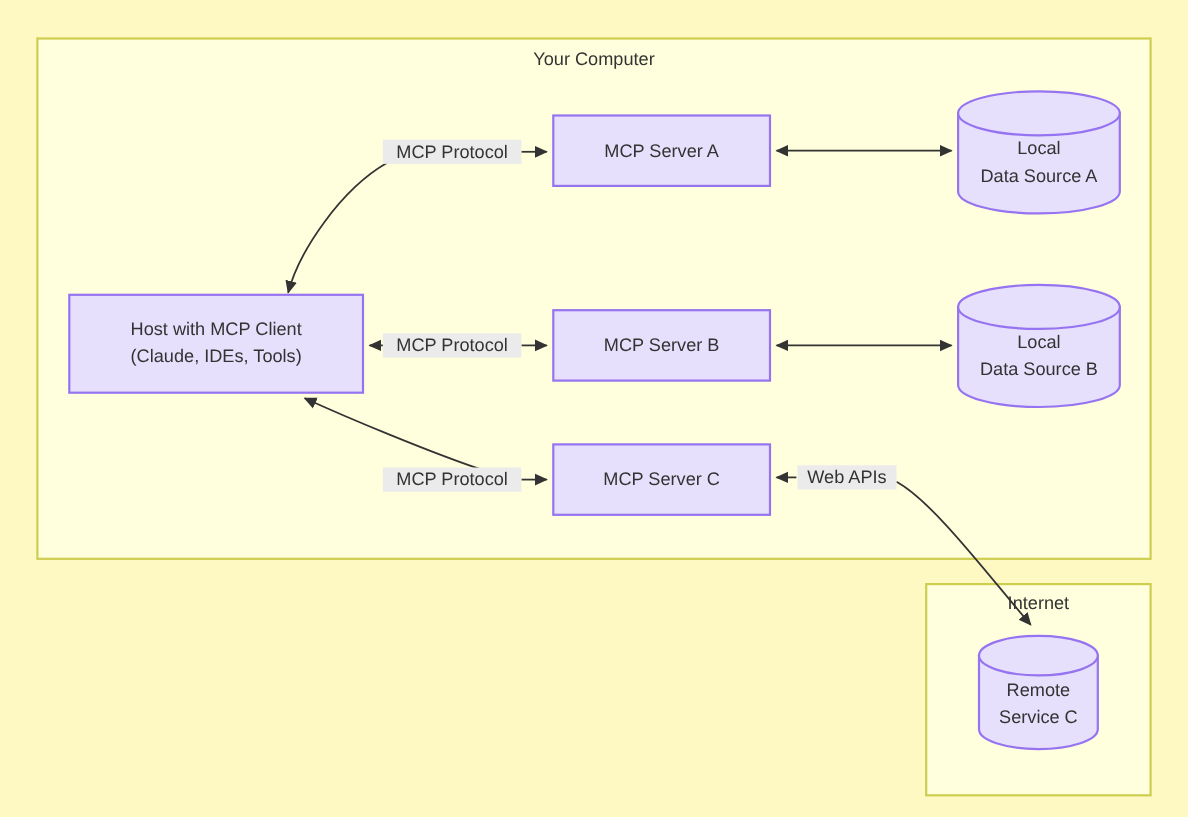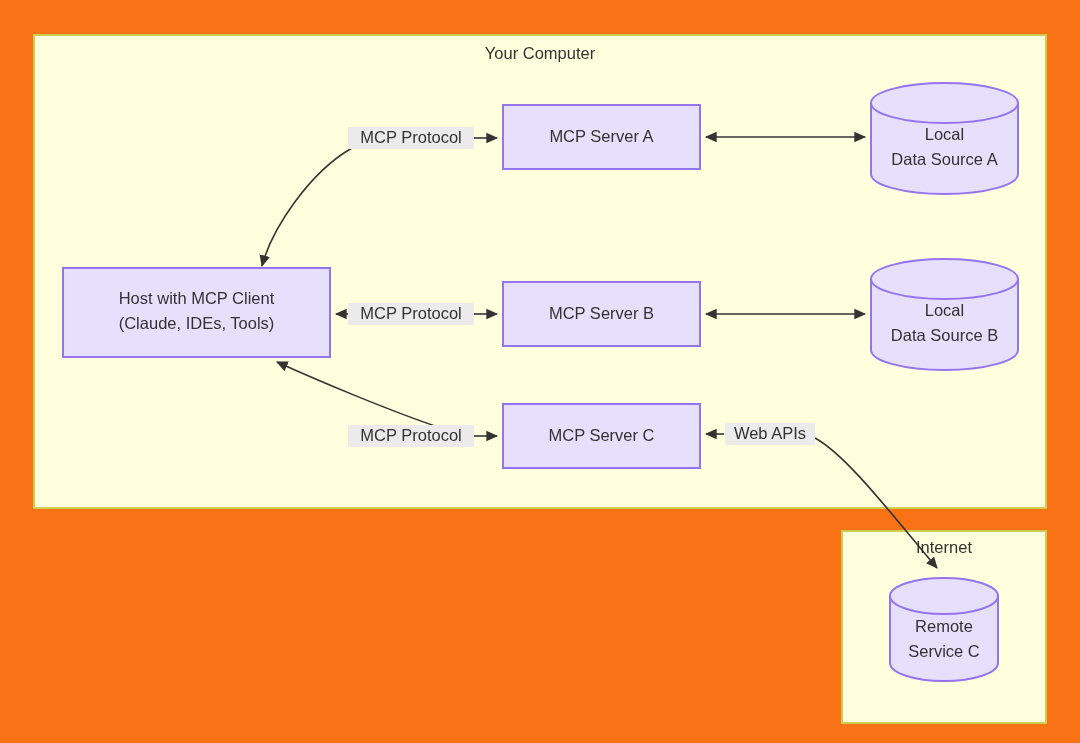--- a/index.html
+++ b/index.html
@@ -10,21 +10,21 @@
   body {
     width: 1080px;
     height: 743px;
     font-family: "Liberation Sans", sans-serif;
     overflow: hidden;
   }
   #diagram-root {
     position: relative;
     width: 1080px;
     height: 743px;
-    background: #f97316;
+    background: #fef9c3;
   }
   svg#diagram-canvas {
     display: block;
     width: 1080px;
     height: 743px;
   }
   .group-box {
     fill: #ffffdd;
     stroke: #cdcd4f;
     stroke-width: 2;

